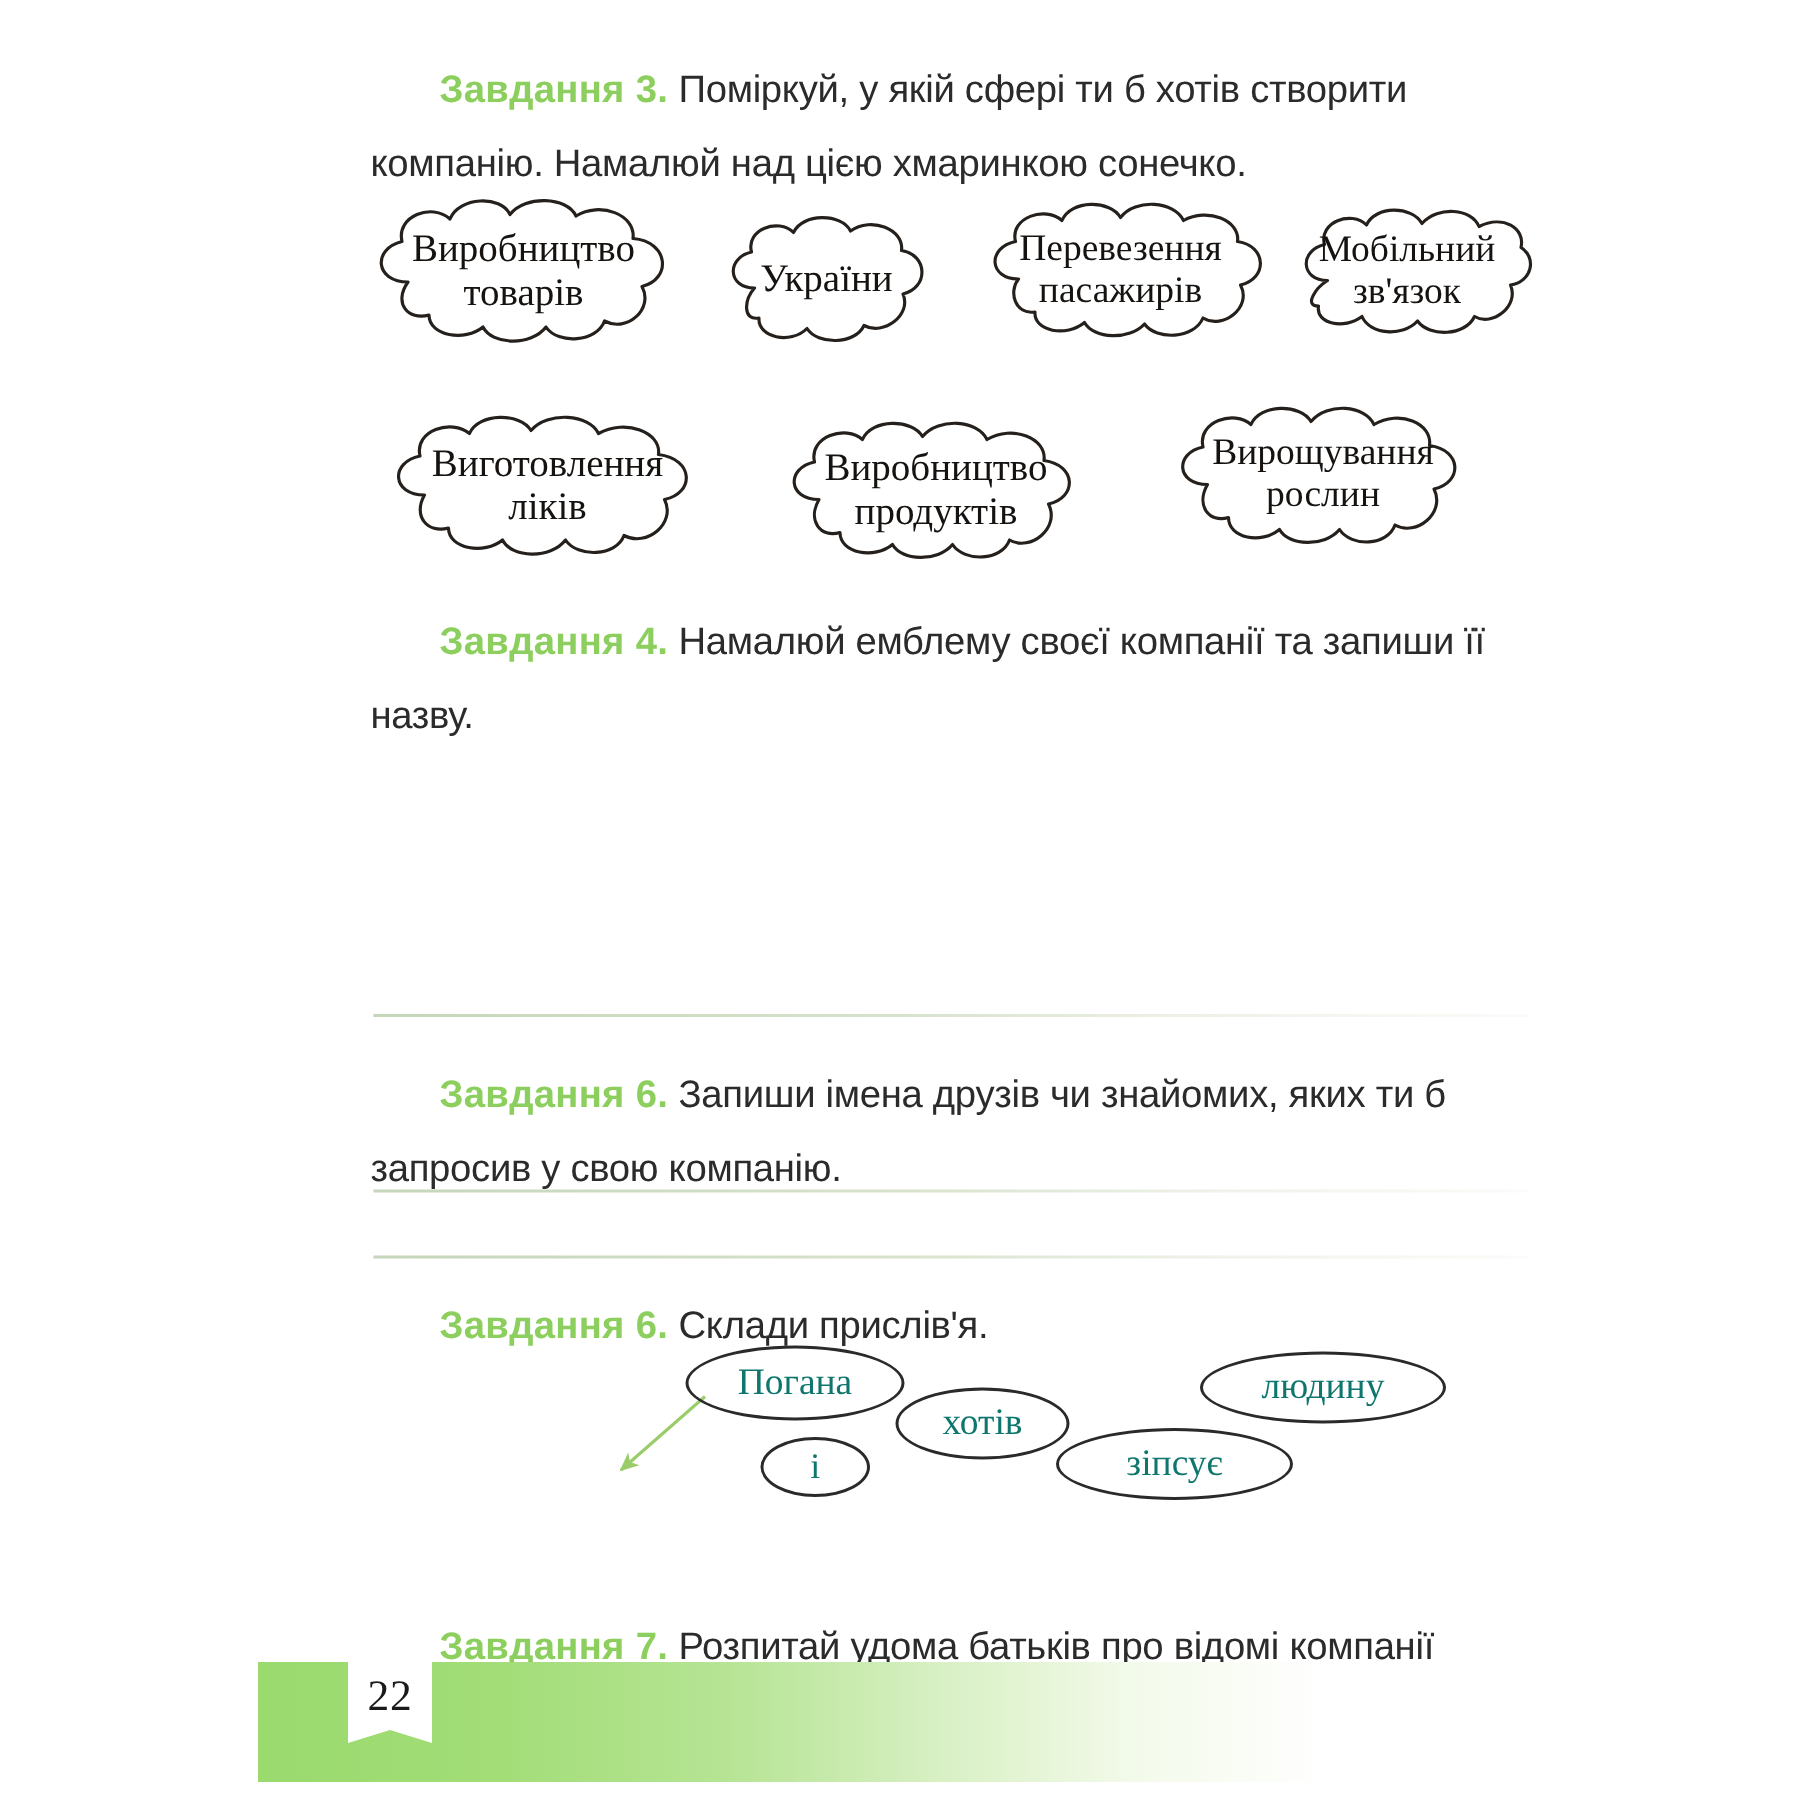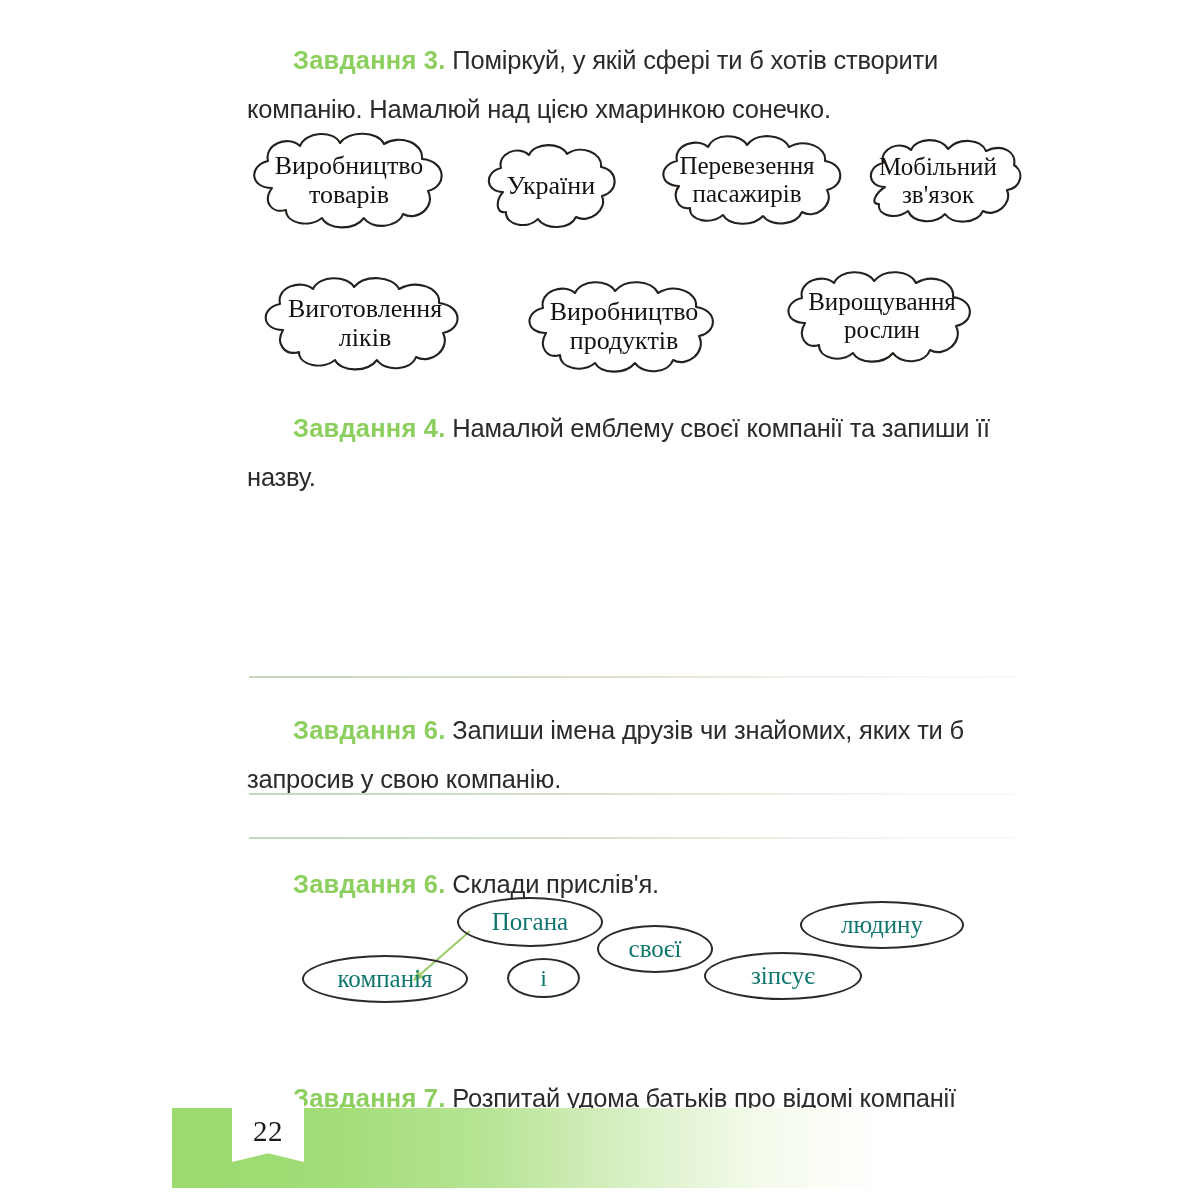--- a/index.html
+++ b/index.html
@@ -104,21 +104,21 @@
         #a2dd77 22%,
         #b6e494 44%,
         #d8f0c4 64%,
         #f3faea 82%,
         #ffffff 100%);
   }
   #page-number-box {
     position: absolute;
     left: 232px;
     top: 1100px;
-    width: 72px;
+    width: 56px;
     height: 62px;
     background: #ffffff;
     display: flex;
     align-items: center;
     justify-content: center;
     font-family: "Liberation Serif", serif;
     font-size: 29px;
     color: #1a1a1a;
     letter-spacing: 0.5px;
     clip-path: polygon(0 0, 100% 0, 100% 100%, 50% 86%, 0 100%);
@@ -245,30 +245,27 @@
         <path d="M0,0.4 L6,3.1 L0,5.8 L1.6,3.1 Z" fill="#9acd6a"></path>
       </marker>
     </defs>
     <line x1="90" y1="6" x2="34" y2="55" stroke="#9acd6a" stroke-width="2.1" marker-end="url(#arrowhead)"></line>
   </svg>
 
   <div class="oval" style="left:457px; top:897px; width:146px; height:50px; font-size:25px;">
     <span>Погана</span>
   </div>
 
-  <div class="oval" style="left:302px; top:955px; width:166px; height:48px; font-size:25px;">
-    <span>компанія</span>
-  </div>
 
   <div class="oval" style="left:507px; top:958px; width:73px; height:40px; font-size:24px;">
     <span>і</span>
   </div>
 
   <div class="oval" style="left:597px; top:925px; width:116px; height:48px; font-size:25px;">
-    <span>своєї</span>
+    <span>хотів</span>
   </div>
 
   <div class="oval" style="left:704px; top:952px; width:158px; height:48px; font-size:25px;">
     <span>зіпсує</span>
   </div>
 
   <div class="oval" style="left:800px; top:901px; width:164px; height:48px; font-size:25px;">
     <span>людину</span>
   </div>
 

